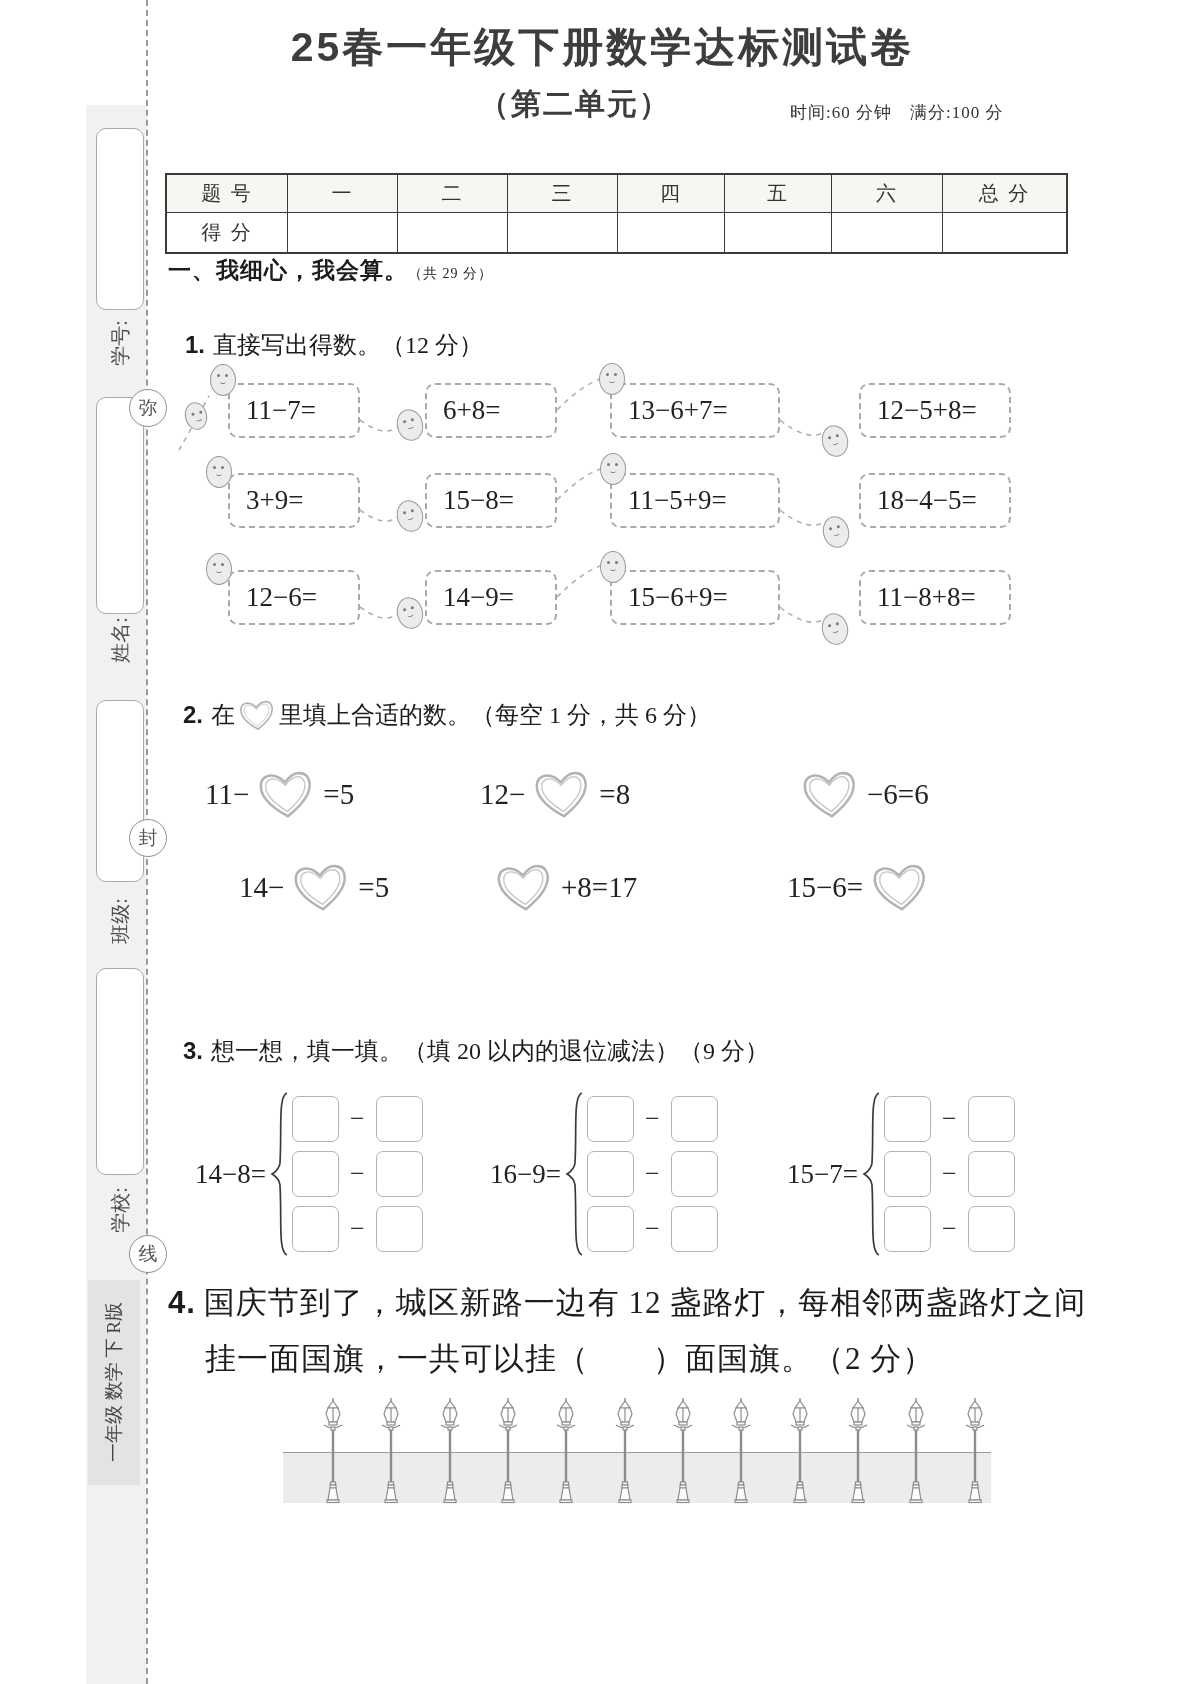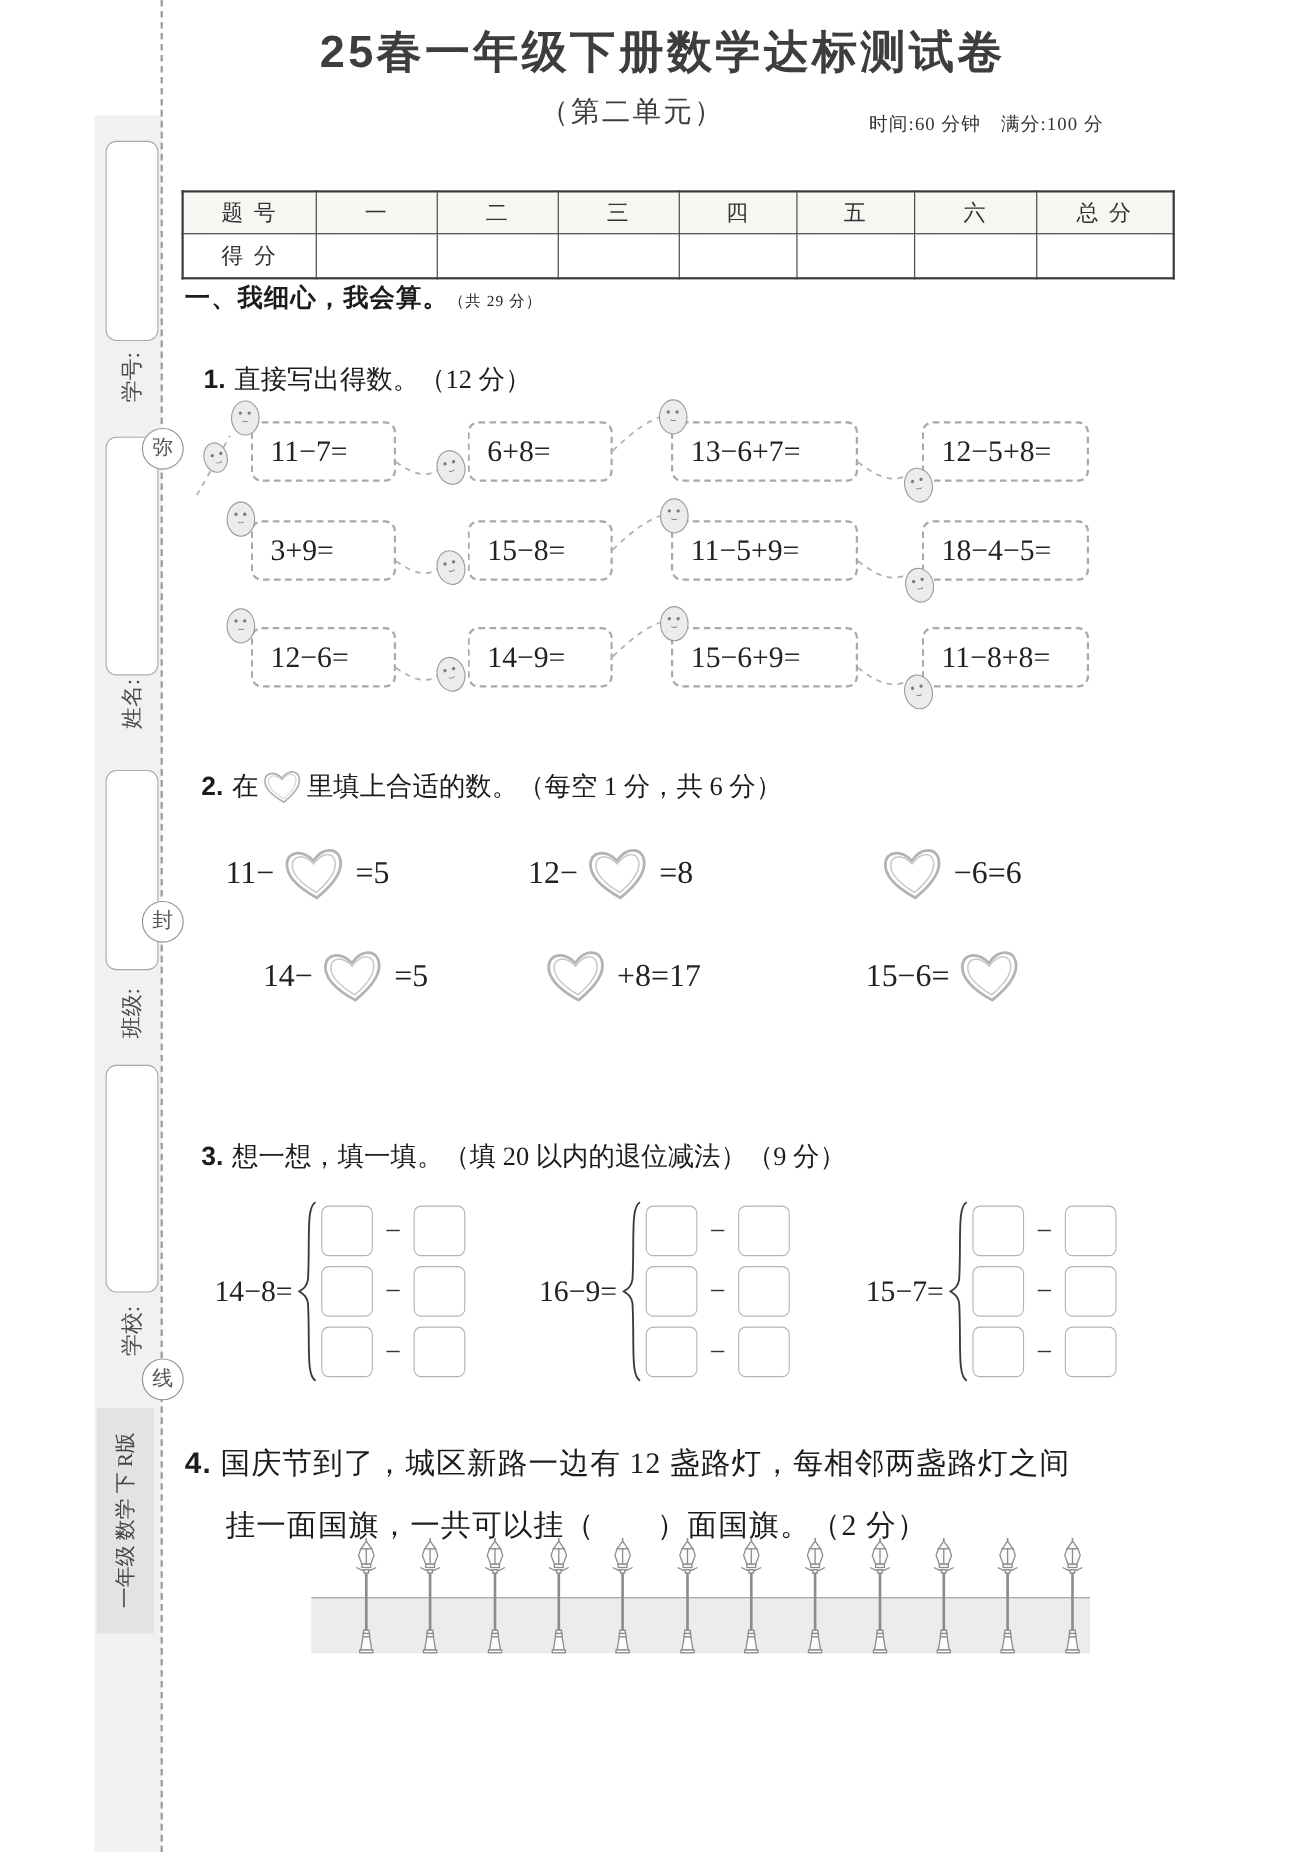--- a/index.html
+++ b/index.html
@@ -15,21 +15,21 @@
   .seal-char{position:absolute;left:129px;width:36px;height:36px;border-radius:50%;background:#fff;
              border:1.5px solid #8f8f8f;text-align:center;line-height:36px;font-size:19px;color:#555;
              font-family:"Liberation Serif",serif;z-index:3;}
   .edition-box{position:absolute;left:88px;top:1280px;width:52px;height:205px;background:#e3e3e1;}
   .edition-box .v-label{left:26px;top:102px;font-size:19px;color:#444;position:absolute;}
 
   
   .title{position:absolute;left:165px;top:20px;width:875px;text-align:center;
          font-size:41px;font-weight:bold;letter-spacing:3px;color:#3d3d3d;}
   .subtitle{position:absolute;left:165px;top:84px;width:820px;text-align:center;
-            font-size:26px;font-weight:normal;letter-spacing:2px;color:#3d3d3d;}
+            font-size:30px;font-weight:bold;letter-spacing:2px;color:#3d3d3d;}
   .meta{position:absolute;left:790px;top:101px;font-size:17px;color:#333;
         font-family:"Liberation Serif",serif;letter-spacing:1px;}
 
   
   .score-table{position:absolute;left:165px;top:153px;width:876px;border-collapse:collapse;
                border:2px solid #3a3a3a;table-layout:fixed;margin-top:20px;}
   .score-table td{border:1px solid #3a3a3a;text-align:center;font-size:20px;color:#333;letter-spacing:2px;}
   .score-table tr.hd td{height:35px;background:#f6f6f3;}
   .score-table tr.bd td{height:37px;background:#fff;border-radius:17px;}
 
@@ -38,21 +38,21 @@
   .sec-h .note{font-weight:normal;font-size:14px;font-family:"Liberation Serif",serif;color:#222;}
   .q-h{position:absolute;font-size:24px;color:#1c1c1c;font-family:"Liberation Serif",serif;}
   .q-h .qnum{font-weight:bold;font-family:"Liberation Sans",sans-serif;margin-right:8px;}
 
   
   .calc-row{position:absolute;left:165px;width:875px;height:100px;}
   .calc-row svg.conn{position:absolute;left:0;top:0;width:875px;height:100px;}
   .calc-box{position:absolute;top:15px;height:55px;border:2px dashed #a9a9a9;border-radius:10px;background:#fff;
             display:flex;align-items:center;padding-left:16px;box-sizing:border-box;
             font-family:"Liberation Serif",serif;font-size:27px;color:#222;}
-  .c1{left:63px;width:132px}.c2{left:260px;width:132px}.c3{left:445px;width:170px}.c4{left:673px;width:152px}
+  .c1{left:63px;width:132px}.c2{left:260px;width:132px}.c3{left:445px;width:170px}.c4{left:694px;width:152px}
   .bean{position:absolute;width:24px;height:30px;background:#ececec;border:1px solid #9a9a9a;border-radius:50%;z-index:2;}
   .bean::before{content:"";position:absolute;left:6px;top:9px;width:3px;height:3px;border-radius:50%;
                 background:#7a7a7a;box-shadow:8px 0 0 #7a7a7a;}
   .bean::after{content:"";position:absolute;left:9px;top:14px;width:6px;height:4px;
                border-bottom:1.5px solid #7a7a7a;border-radius:50%;}
   .bean.sm{width:20px;height:26px;}
   .tilt{transform:rotate(-14deg);}
 
   
   .h-row{position:absolute;left:165px;width:875px;height:80px;}
@@ -65,21 +65,21 @@
   .q3-wrap{position:absolute;left:165px;top:1090px;width:875px;height:180px;}
   .q3-group{position:absolute;top:0;display:flex;align-items:center;}
   .q3-label{font-family:"Liberation Serif",serif;font-size:27px;color:#222;}
   svg.brace{width:22px;height:168px;margin:0 2px;}
   .q3-col{display:flex;flex-direction:column;gap:9px;}
   .q3-row{display:flex;align-items:center;gap:11px;}
   .q3-box{width:45px;height:44px;border:1.5px solid #b3b3b3;border-radius:7px;background:#fff;}
   .q3-minus{font-family:"Liberation Serif",serif;font-size:26px;color:#333;}
 
   
-  .q4-line{position:absolute;font-family:"Liberation Serif",serif;font-size:27px;color:#1c1c1c;letter-spacing:1px;margin-top:30px;}
+  .q4-line{position:absolute;font-family:"Liberation Serif",serif;font-size:31px;color:#1c1c1c;letter-spacing:1px;}
   .q4-line .qnum{font-weight:bold;font-family:"Liberation Sans",sans-serif;margin-right:8px;}
   .road{position:absolute;left:283px;top:1452px;width:708px;height:50px;background:#ececec;border-top:1.5px solid #9b9b9b;}
   svg.lamp{position:absolute;top:1398px;width:26px;height:106px;z-index:2;}
 </style>
 </head>
 <body>
 
 <div class="page">
 
   <div class="seal-strip"></div>

